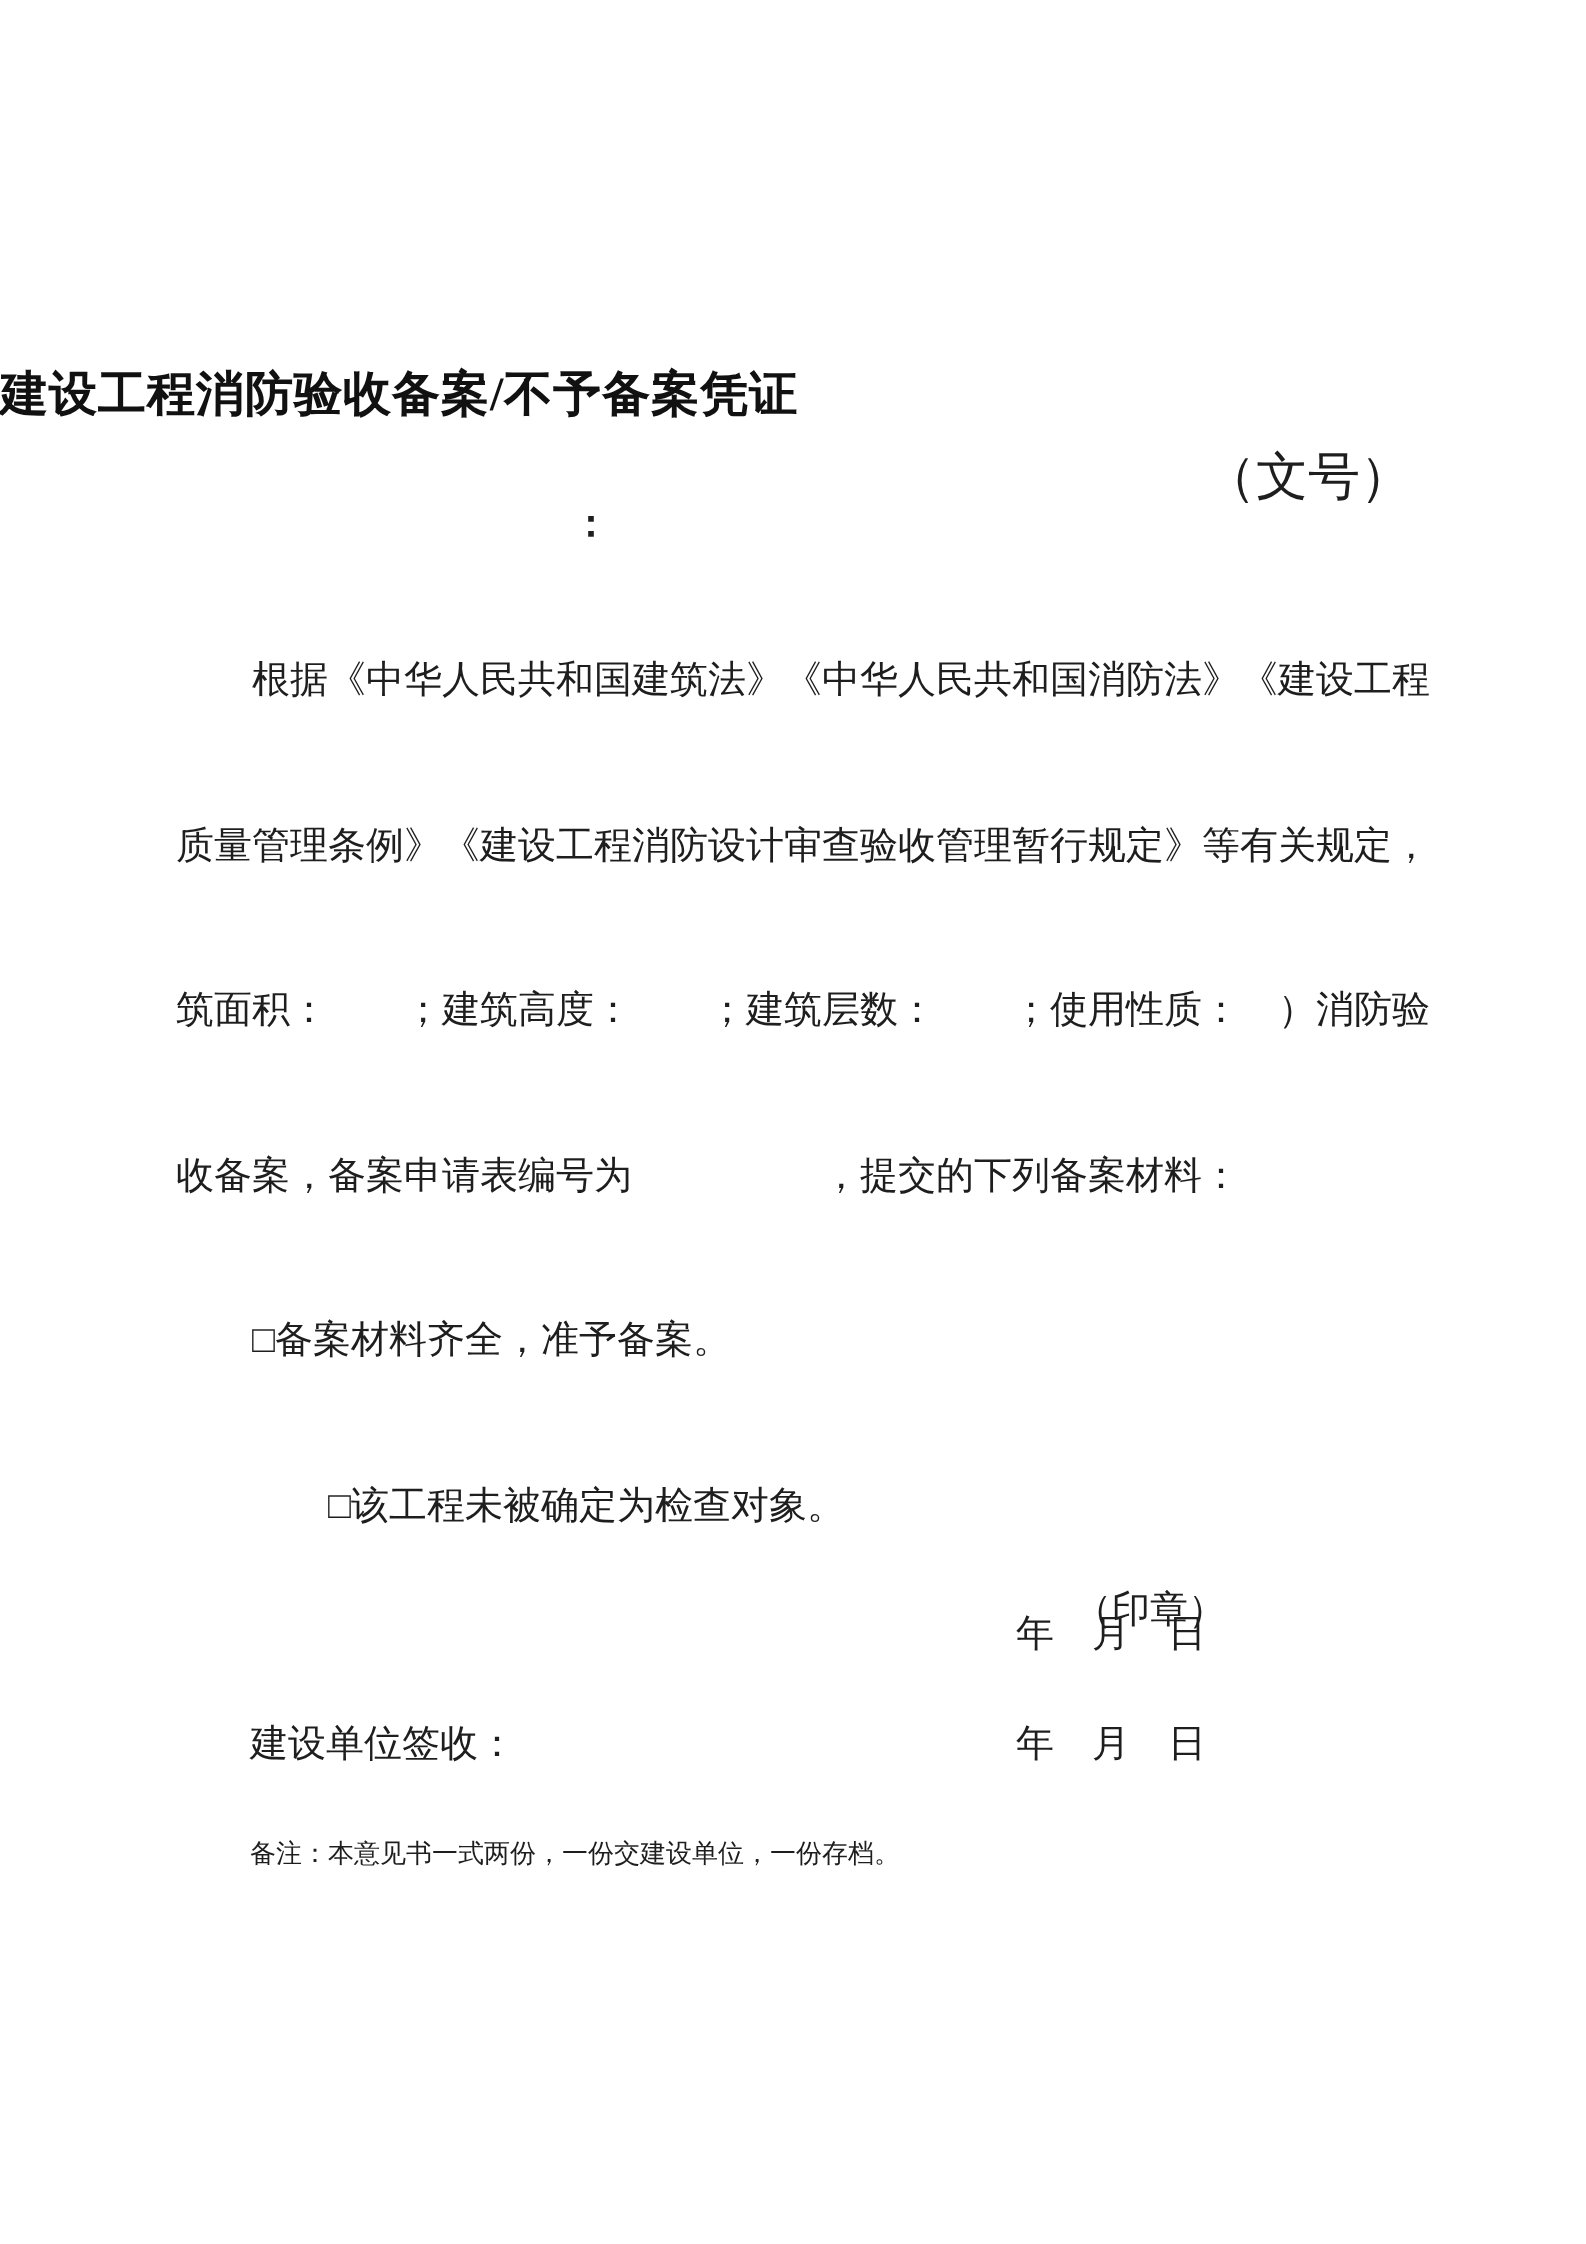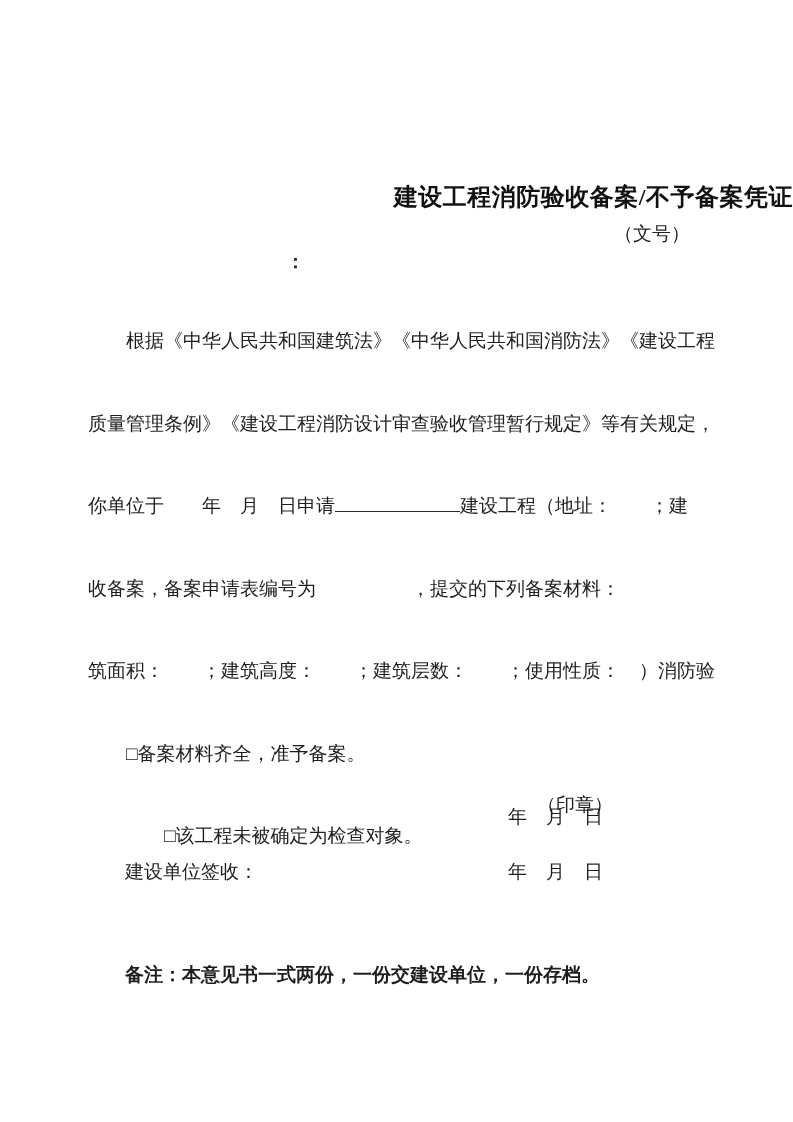--- a/index.html
+++ b/index.html
@@ -14,32 +14,32 @@
     background: #ffffff;
     overflow: hidden;
     font-family: "Liberation Serif", "DejaVu Serif", serif;
     color: #1e1e1e;
   }
   .doc-title {
     position: absolute;
     top: 181px;
     left: 0;
     right: 0;
-    text-align: right;
+    text-align: left;
     font-size: 24px;
     font-weight: 700;
     color: #111111;
     letter-spacing: 0.5px;
     white-space: pre;
   }
   .doc-number {
     position: absolute;
     top: 221px;
-    right: 103px;
-    font-size: 19px;
+    right: 87px;
+    font-size: 26px;
     white-space: pre;
   }
   .addressee {
     position: absolute;
     top: 249px;
     left: 286px;
     font-size: 19px;
     font-weight: 600;
     white-space: pre;
   }
@@ -82,44 +82,42 @@
   }
   .sign-date {
     position: absolute;
     top: 859px;
     right: 190px;
     font-size: 19px;
     white-space: pre;
   }
   .footer-note {
     position: absolute;
-    top: 962px;
+    top: 918px;
     left: 125px;
-    font-size: 19px;
+    font-size: 13px;
     white-space: pre;
-    font-weight: bold;
   }
 </style>
 </head>
 <body>
 
 <div class="page">
 
   <div class="doc-title">建设工程消防验收备案/不予备案凭证</div>
 
   <div class="doc-number">（文号）</div>
 
   <div class="addressee">：</div>
 
   <div class="body-block">
     <div class="body-line">　　根据《中华人民共和国建筑法》《中华人民共和国消防法》《建设工程</div>
     <div class="body-line">质量管理条例》《建设工程消防设计审查验收管理暂行规定》等有关规定，</div>
-    <div class="body-line"><span>你单位于　　年　月　日申请</span><span class="blank-underline"></span><span>建设工程（地址：　　；建</span></div>
+    <div class="body-line">筑面积：　　；建筑高度：　　；建筑层数：　　；使用性质：　）消防验</div>
     <div class="body-line">收备案，备案申请表编号为　　　　　，提交的下列备案材料：</div>
-    <div class="body-line">筑面积：　　；建筑高度：　　；建筑层数：　　；使用性质：　）消防验</div>
     <div class="body-line">　　□备案材料齐全，准予备案。</div>
     <div class="body-line">　　　　□该工程未被确定为检查对象。</div>
     
     
     
     
     
   </div>
 
   <div class="stamp-label">（印章）</div>

